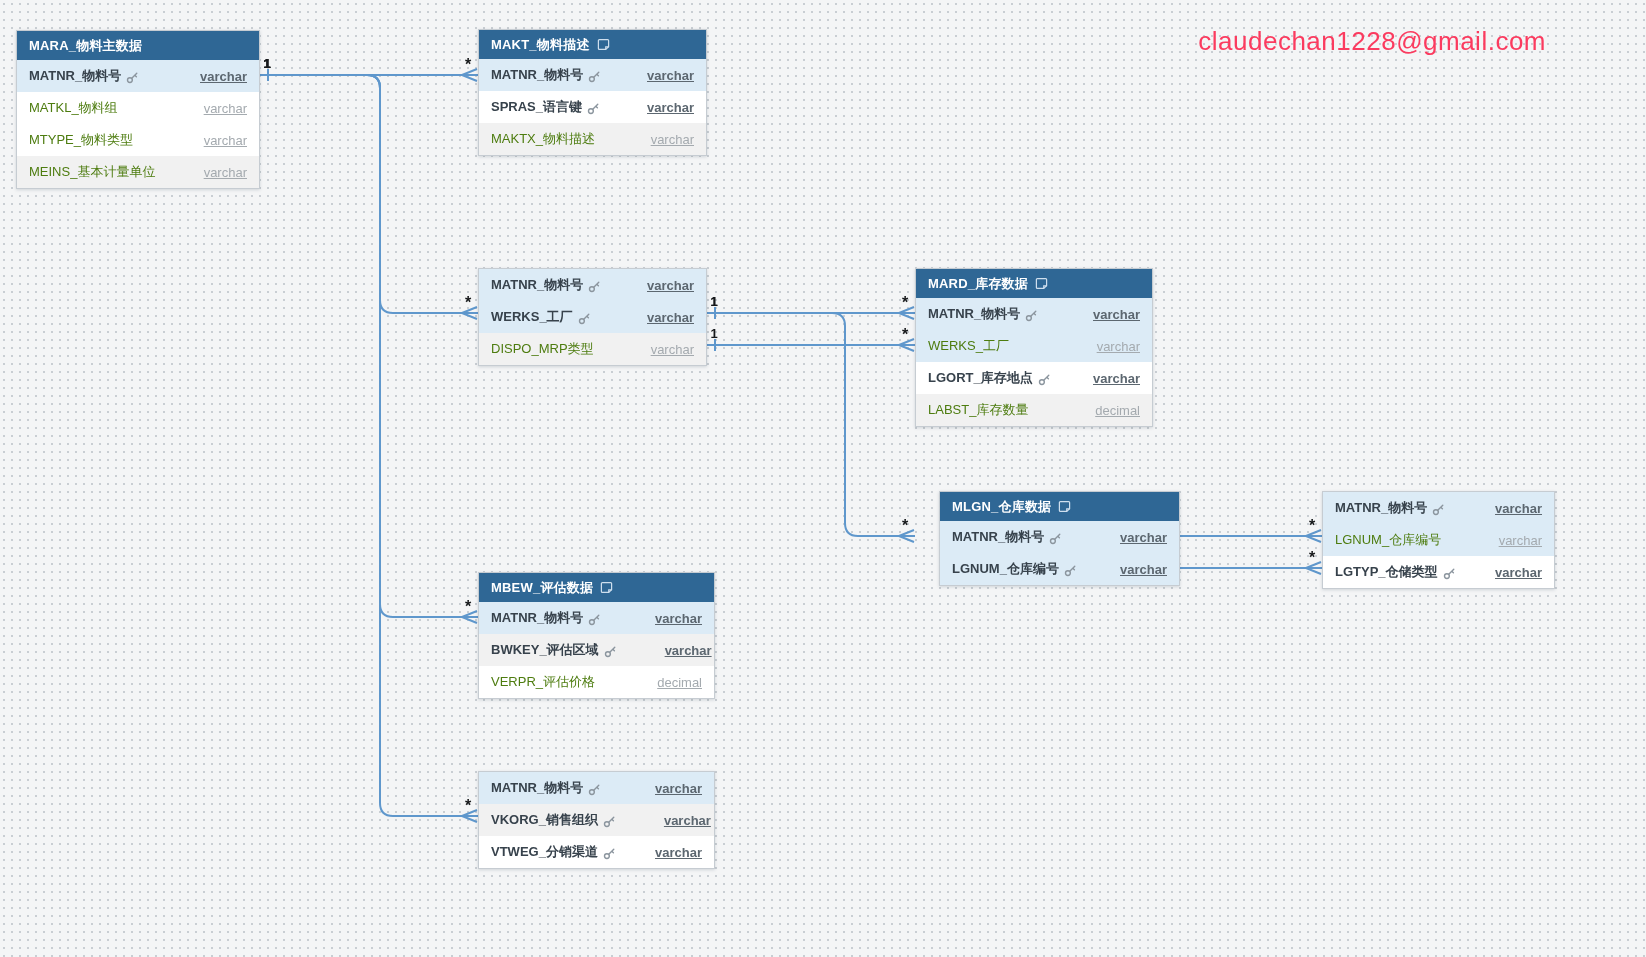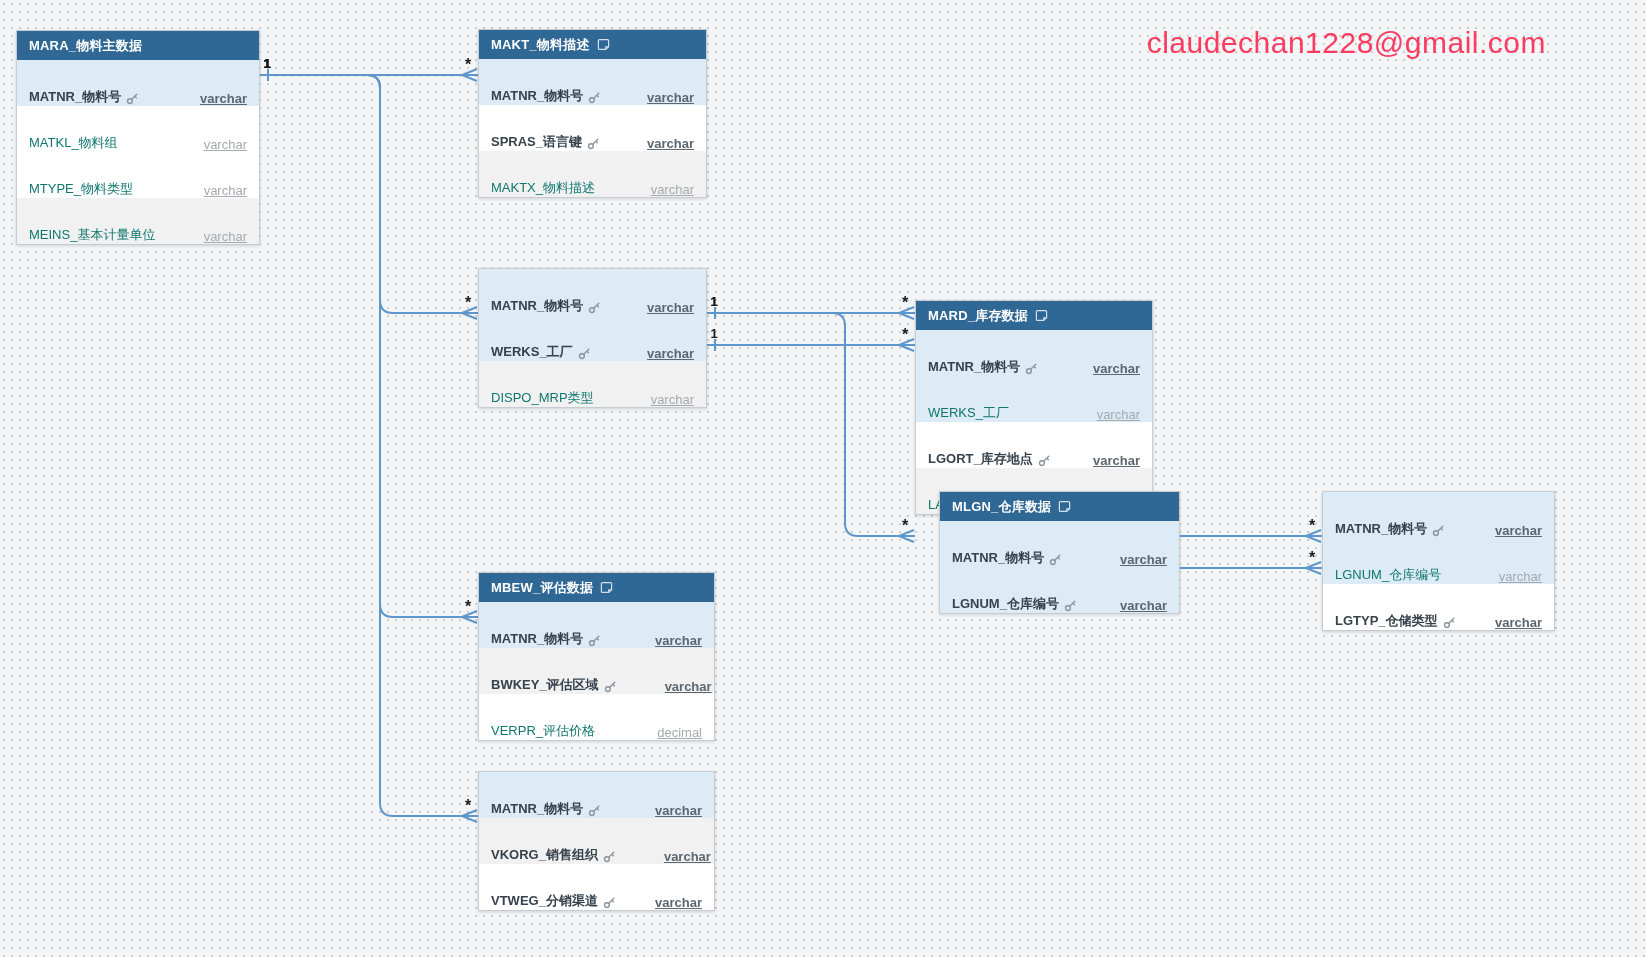--- a/index.html
+++ b/index.html
@@ -15,33 +15,33 @@
   .table{
     position:absolute;background:#fff;border:1px solid #c6ccd2;
     box-shadow:0 1px 3px rgba(40,60,80,.18);font-size:13px;
   }
   .thead{
     height:29px;background:#2f6795;color:#fff;display:flex;align-items:center;
     padding:0 12px;font-weight:bold;font-size:13px;letter-spacing:.2px;
   }
   .thead .note-ic{margin-left:7px;display:inline-flex;}
   .trow{
-    height:46px;display:flex;align-items:flex-end;justify-content:space-between;
+    height:32px;display:flex;align-items:center;justify-content:space-between;
     padding:0 12px;background:#fff;
   }
   .trow.shade{background:#f1f1f1;gap:48px;}
   .trow.hl{background:#dcebf6;}
-  .fname{color:#0f766e;white-space:nowrap;display:inline-flex;align-items:center;gap:5px;}
+  .fname{color:#4d7c0f;white-space:nowrap;display:inline-flex;align-items:center;gap:5px;}
   .ftype{color:#a4aaaf;font-size:13px;white-space:nowrap;text-decoration:underline;}
   .trow.key .fname{color:#37424c;font-weight:bold;}
   .trow.key .ftype{color:#5c6770;font-weight:bold;}
   .key-ic{display:inline-flex;transform:translateY(1px);}
   #watermark{
     position:absolute;top:26px;right:100px;z-index:3;
-    font-size:30px;color:#fb3b5f;letter-spacing:.5px;
+    font-size:26px;color:#fb3b5f;letter-spacing:.5px;
   }
   text.card{font-family:"Liberation Sans",sans-serif;fill:#16181a;}
 </style>
 </head>
 <body>
 
 <svg id="wires" width="1646" height="957">
     <g>
       <path d="M258 75 L478 75" fill="none" stroke="#5f97cc" stroke-width="2"></path>
       <line x1="268" y1="69" x2="268" y2="81" stroke="#5f97cc" stroke-width="2"></line>
@@ -199,21 +199,21 @@
         </span>
         <span class="ftype">varchar</span>
       </div>
       <div class="trow shade">
         <span class="fname">
           <span>DISPO_MRP类型</span>
         </span>
         <span class="ftype">varchar</span>
       </div>
     </div>
-    <div class="table" style="left: 915px; top: 268px; width: 236px; margin-top: 32px;">
+    <div class="table" style="left: 915px; top: 268px; width: 236px;">
       <div class="thead">
         <span>MARD_库存数据</span>
         <span class="note-ic">
           <svg width="13" height="13" viewBox="0 0 14 14">
             <path d="M2.5 1.8 h9 a1 1 0 0 1 1 1 v6.7 L9.4 12.3 H2.5 a1 1 0 0 1 -1 -1 V2.8 a1 1 0 0 1 1 -1 Z" fill="none" stroke="#cfdfee" stroke-width="1.3"></path>
             <path d="M9.4 12.3 V9.5 h3.1" fill="none" stroke="#cfdfee" stroke-width="1.3"></path>
           </svg>
         </span>
       </div>
       <div class="trow key hl">

